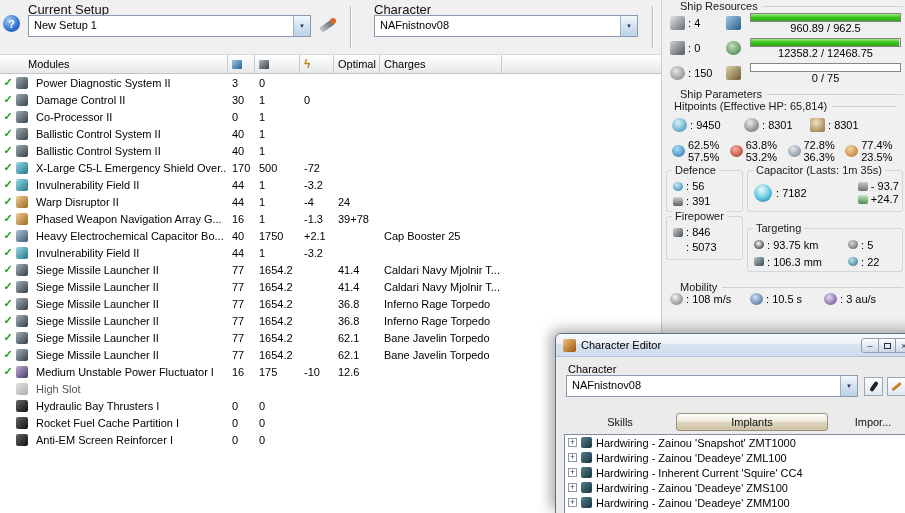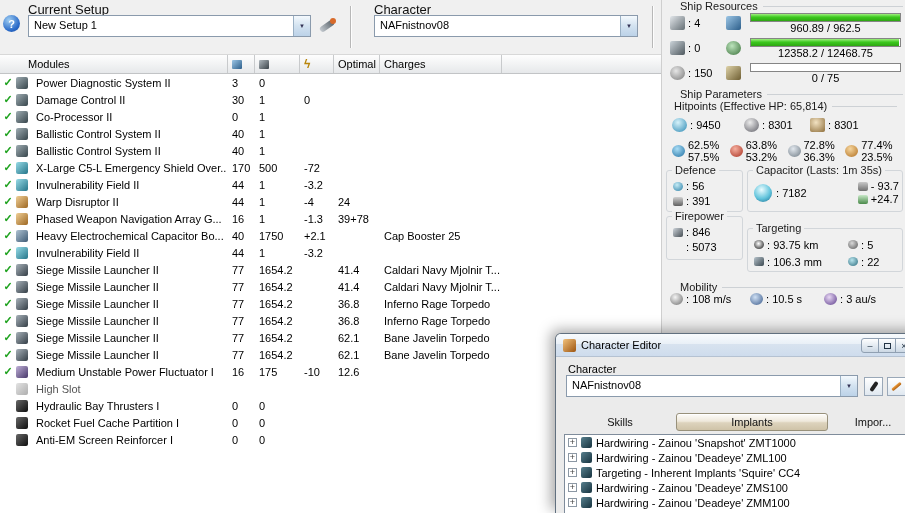--- a/index.html
+++ b/index.html
@@ -725,21 +725,21 @@
     <span class="imp-label">Hardwiring - Zainou 'Snapshot' ZMT1000</span>
   </div>
         <div class="irow">
     <span class="expander">+</span>
     <span class="imp-ico"></span>
     <span class="imp-label">Hardwiring - Zainou 'Deadeye' ZML100</span>
   </div>
         <div class="irow">
     <span class="expander">+</span>
     <span class="imp-ico"></span>
-    <span class="imp-label">Targeting - Inherent Implants 'Squire' CC4</span>
+    <span class="imp-label">Hardwiring - Inherent Current 'Squire' CC4</span>
   </div>
         <div class="irow">
     <span class="expander">+</span>
     <span class="imp-ico"></span>
     <span class="imp-label">Hardwiring - Zainou 'Deadeye' ZMS100</span>
   </div>
         <div class="irow">
     <span class="expander">+</span>
     <span class="imp-ico"></span>
     <span class="imp-label">Hardwiring - Zainou 'Deadeye' ZMM100</span>

